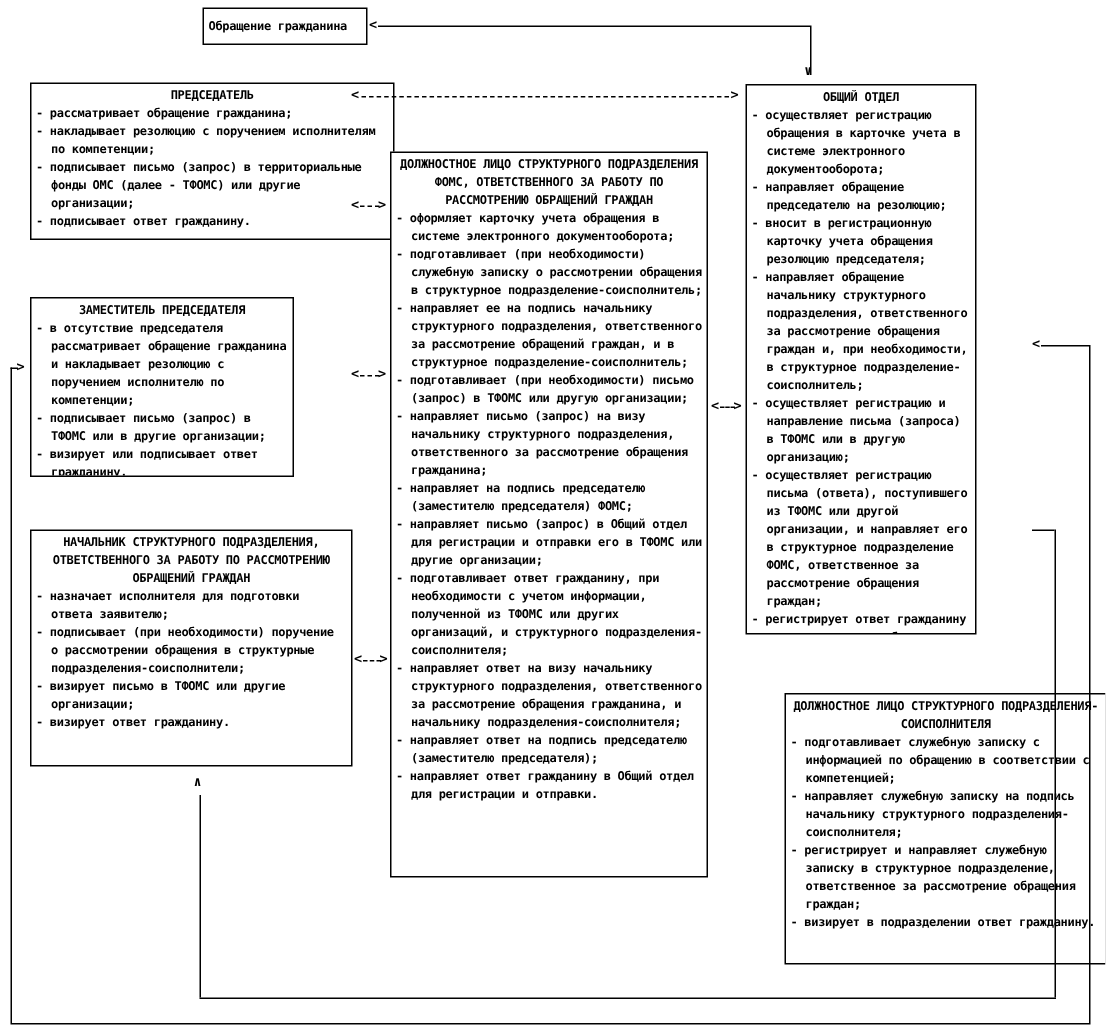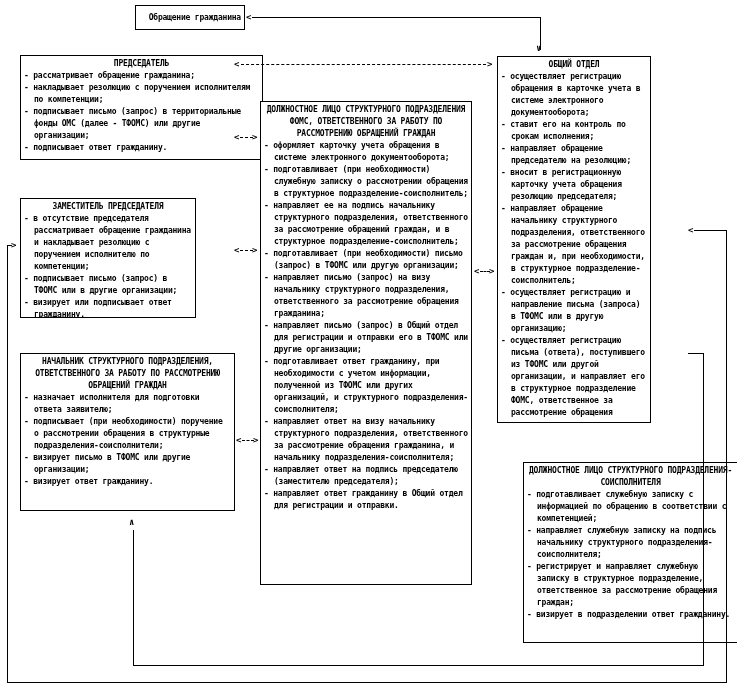--- a/index.html
+++ b/index.html
@@ -26,21 +26,21 @@
     line-height:12px;
   }
   .box-items > div{
     font:bold 8px "DejaVu Sans Mono",monospace;
     letter-spacing:-0.2px;
     line-height:12px;
     padding-left:10px;
     text-indent:-10px;
   }
   .appeal{
-    display:flex;align-items:center;justify-content:flex-end;
+    display:flex;align-items:center;justify-content:flex-start;
     font:bold 8px "DejaVu Sans Mono",monospace;
     letter-spacing:-0.2px;
   }
   .hl{position:absolute;height:1px;background:#000;}
   .vl{position:absolute;width:1px;background:#000;}
   .hd{position:absolute;height:0;border-top:1px dashed #000;}
   .ah{
     position:absolute;
     font:bold 9px "DejaVu Sans Mono",monospace;
     line-height:9px;
@@ -86,33 +86,33 @@
   </div>
 
   <div class="box" style="left:260px;top:101px;width:212px;height:484px">
     <div class="box-title">ДОЛЖНОСТНОЕ ЛИЦО СТРУКТУРНОГО ПОДРАЗДЕЛЕНИЯ ФОМС, ОТВЕТСТВЕННОГО ЗА РАБОТУ ПО РАССМОТРЕНИЮ ОБРАЩЕНИЙ ГРАЖДАН</div>
     <div class="box-items">
         <div>- оформляет карточку учета обращения в системе электронного документооборота;</div>
         <div>- подготавливает (при необходимости) служебную записку о рассмотрении обращения в структурное подразделение-соисполнитель;</div>
         <div>- направляет ее на подпись начальнику структурного подразделения, ответственного за рассмотрение обращений граждан, и в структурное подразделение-соисполнитель;</div>
         <div>- подготавливает (при необходимости) письмо (запрос) в ТФОМС или другую организации;</div>
         <div>- направляет письмо (запрос) на визу начальнику структурного подразделения, ответственного за рассмотрение обращения гражданина;</div>
+        <div>- направляет на подпись председателю (заместителю председателя) ФОМС;</div>
         <div>- направляет письмо (запрос) в Общий отдел для регистрации и отправки его в ТФОМС или другие организации;</div>
         <div>- подготавливает ответ гражданину, при необходимости с учетом информации, полученной из ТФОМС или других организаций, и структурного подразделения-соисполнителя;</div>
         <div>- направляет ответ на визу начальнику структурного подразделения, ответственного за рассмотрение обращения гражданина, и начальнику подразделения-соисполнителя;</div>
         <div>- направляет ответ на подпись председателю (заместителю председателя);</div>
         <div>- направляет ответ гражданину в Общий отдел для регистрации и отправки.</div>
       </div>
   </div>
 
   <div class="box" style="left:497px;top:56px;width:154px;height:367px">
     <div class="box-title">ОБЩИЙ ОТДЕЛ</div>
     <div class="box-items">
         <div>- осуществляет регистрацию обращения в карточке учета в системе электронного документооборота;</div>
-        <div>- ставит его на контроль по срокам исполнения;</div>
         <div>- направляет обращение председателю на резолюцию;</div>
         <div>- вносит в регистрационную карточку учета обращения резолюцию председателя;</div>
         <div>- направляет обращение начальнику структурного подразделения, ответственного за рассмотрение обращения граждан и, при необходимости, в структурное подразделение-соисполнитель;</div>
         <div>- осуществляет регистрацию и направление письма (запроса) в ТФОМС или в другую организацию;</div>
         <div>- осуществляет регистрацию письма (ответа), поступившего из ТФОМС или другой организации, и направляет его в структурное подразделение ФОМС, ответственное за рассмотрение обращения граждан;</div>
         <div>- регистрирует ответ гражданину в карточке учета обращения;</div>
         <div>- снимает обращение с контроля;</div>
         <div>- отправляет ответ гражданину.</div>
       </div>
   </div>

